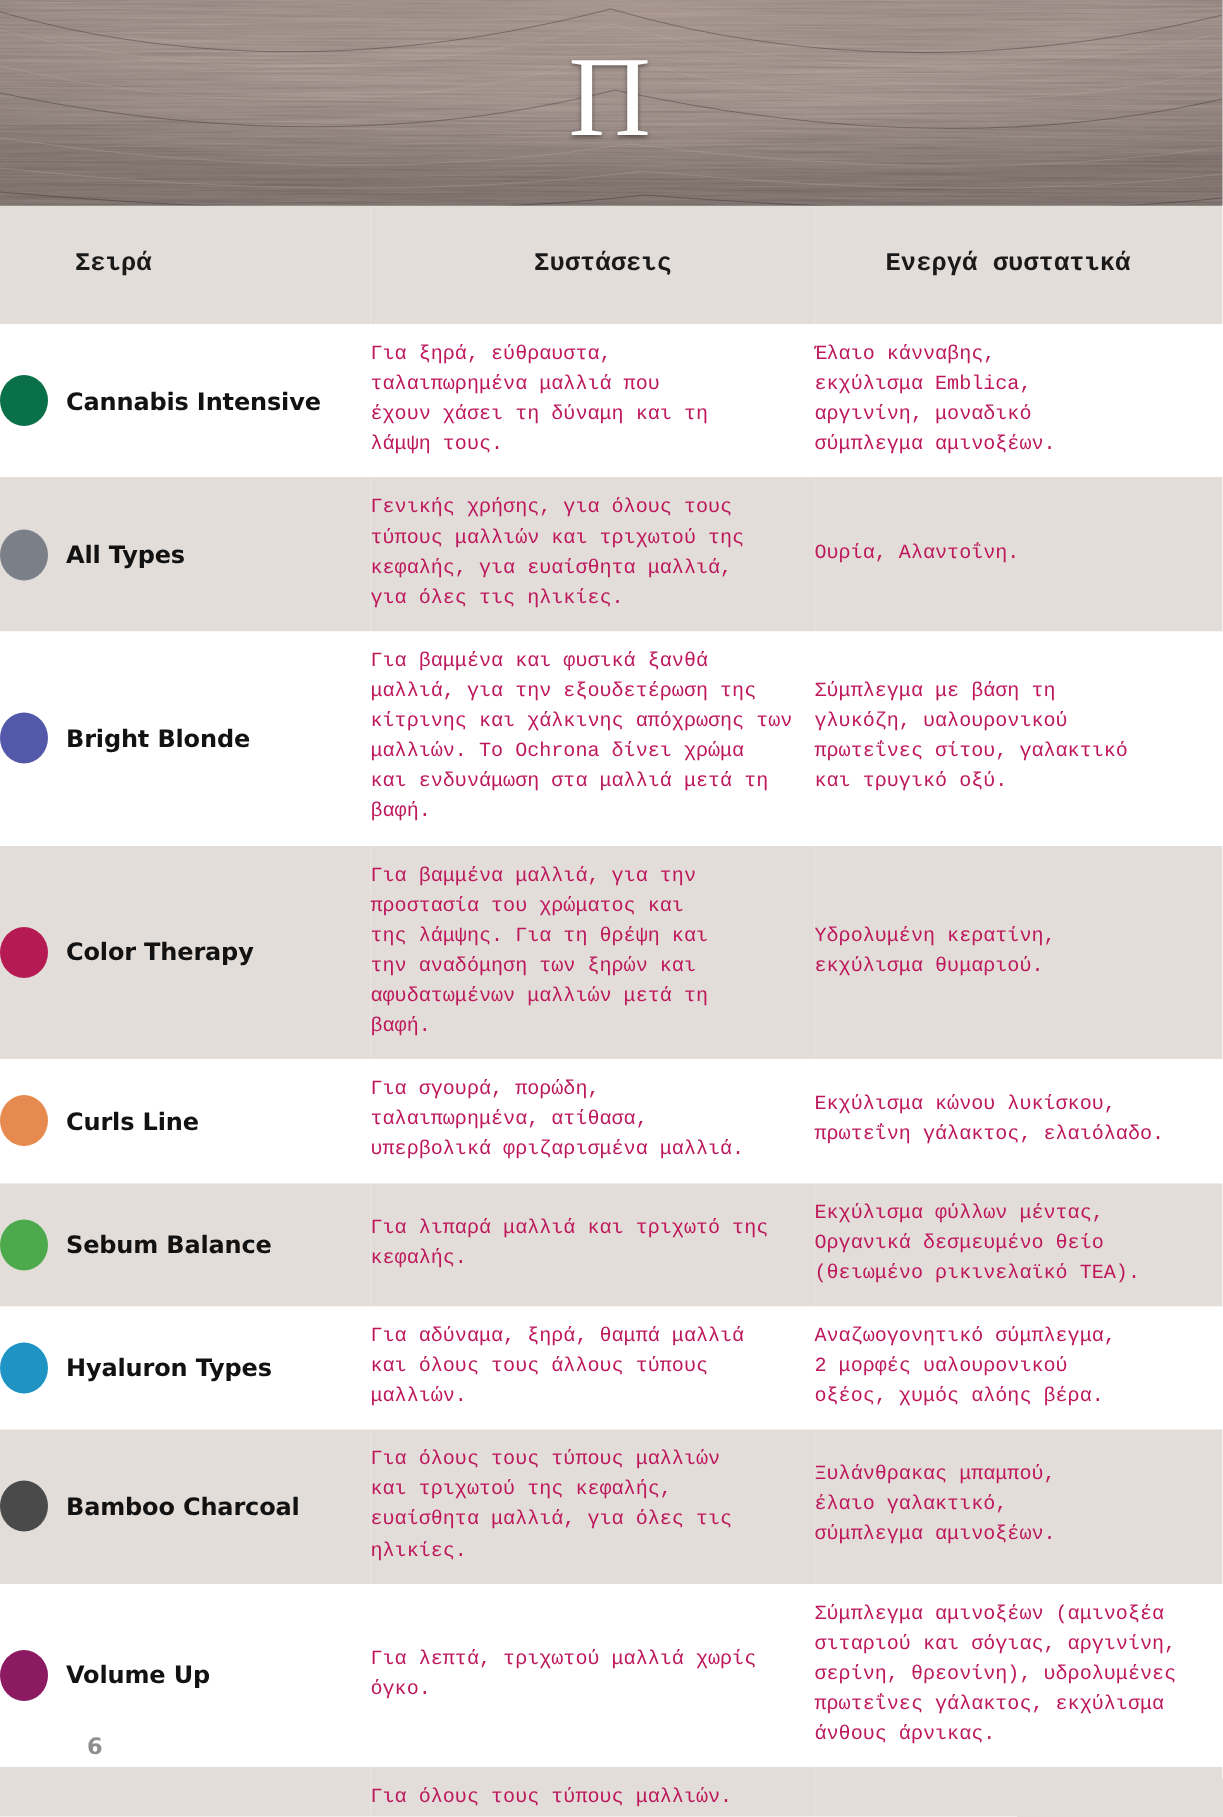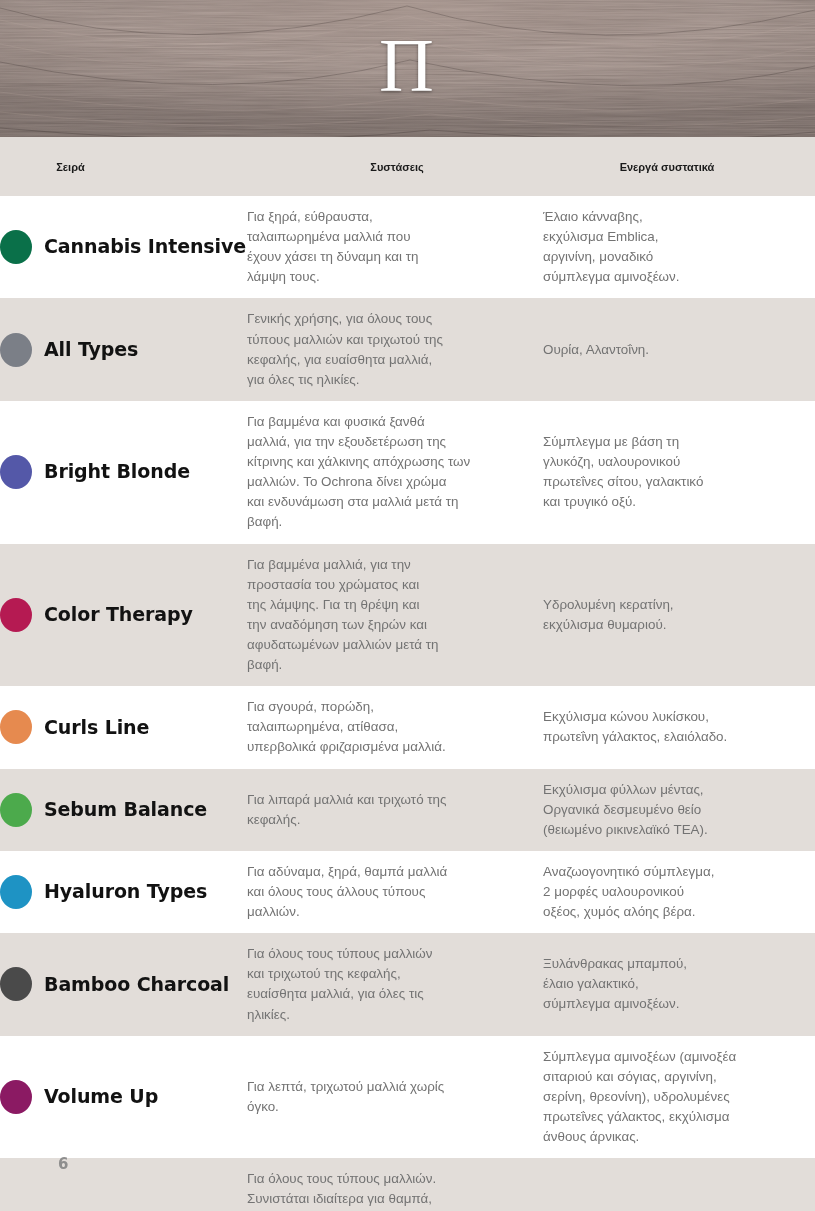--- a/index.html
+++ b/index.html
@@ -61,27 +61,27 @@
     border-collapse: collapse;
     table-layout: fixed;
   }
   #product-table col.c-series  { width: 247px; }
   #product-table col.c-recs    { width: 296px; }
   #product-table col.c-actives { width: 272px; }
 
   #product-table thead th {
     background: #e2ddd9;
     height: 51px;
-    font-family: Liberation Sans, sans-serif;
-    font-size: 11px;
+    font-family: Liberation Mono, monospace;
+    font-size: 17px;
     font-weight: bold;
     color: #1a1a1a;
     text-align: center;
     vertical-align: middle;
-    padding: 4px;
+    padding: 14px;
   }
   #product-table thead th.th-series  { padding-right: 110px; }
   #product-table thead th.th-recs    { padding-right: 0px; }
   #product-table thead th.th-actives { padding-right: 28px; }
 
   #product-table tbody tr.row-odd  { background: #ffffff; }
   #product-table tbody tr.row-even { background: #e2ddd9; }
 
   #product-table tbody td {
     vertical-align: middle;
@@ -98,40 +98,40 @@
     gap: 12px;
   }
   .series-dot {
     width: 32px;
     height: 34px;
     border-radius: 50%;
     flex: 0 0 32px;
   }
   .series-name {
     font-family: "DejaVu Sans", sans-serif;
-    font-size: 19px;
+    font-size: 16px;
     font-weight: bold;
     color: #121212;
     line-height: 1.45;
     letter-spacing: -0.1px;
   }
 
   
   td.cell-recs {
     padding-right: 18px;
     padding-left: 0;
   }
   td.cell-actives {
     padding-right: 22px;
     padding-left: 0;
   }
   .body-text {
-    font-family: Liberation Sans, sans-serif;
+    font-family: Liberation Mono, monospace;
     font-size: 13.4px;
-    color: #737373;
+    color: #be185d;
     line-height: 1.5;
     white-space: pre-line;
   }
 
   
   #page-number {
     position: absolute;
     left: 58px;
     bottom: 38px;
     font-family: "DejaVu Sans", sans-serif;

